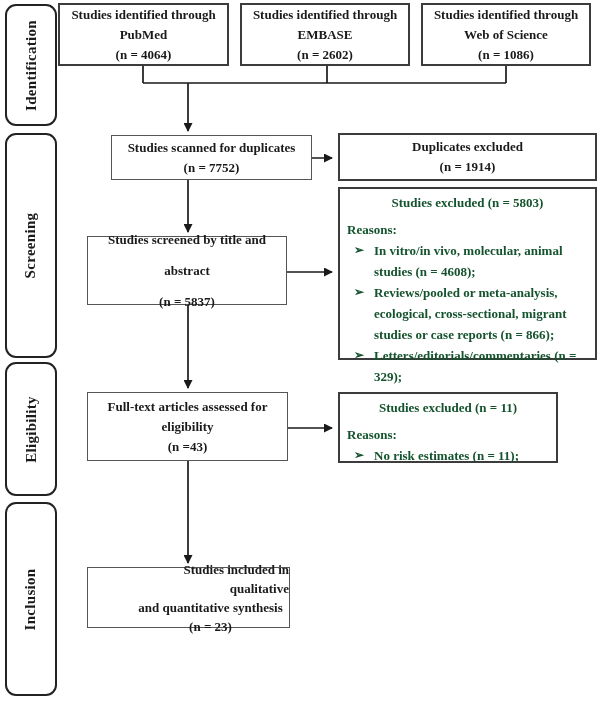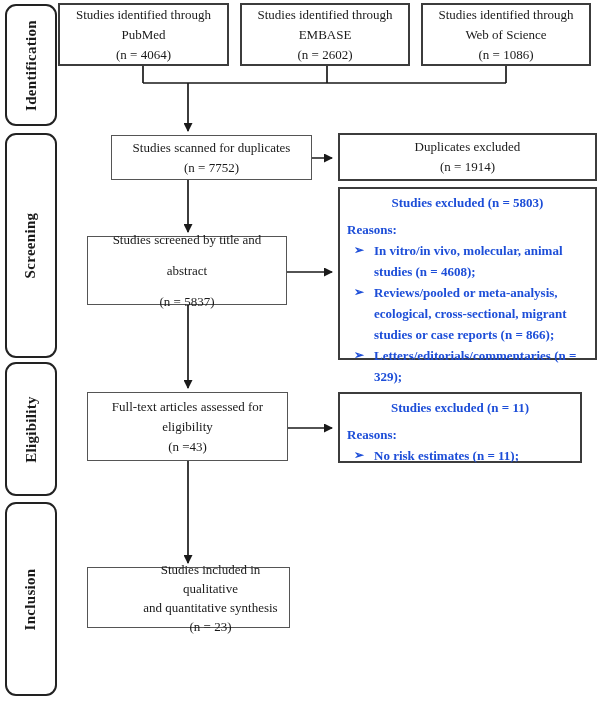--- a/index.html
+++ b/index.html
@@ -37,36 +37,36 @@
   }
   .box {
     position: absolute;
     background: #ffffff;
     border: 2px solid #3c3c3c;
     box-sizing: border-box;
     display: flex;
     flex-direction: column;
     align-items: center;
     justify-content: center;
-    text-align: center;
-    font-weight: normal;
+    text-align: right;
+    font-weight: bold;
     font-size: 13px;
     line-height: 20px;
     color: #1a1a1a;
   }
   .box.thin { border-width: 1.5px; border-color: #555555; }
   .reason-box {
     position: absolute;
     background: #ffffff;
     border: 2px solid #3c3c3c;
     box-sizing: border-box;
     font-weight: bold;
     font-size: 13px;
     line-height: 21px;
-    color: #1d4ed8;
+    color: #14532d;
     padding: 3px 7px 3px 7px;
     text-align: left;
   }
   .rb-title { text-align: center; }
   .rb-label { text-align: left; margin-top: 6px; }
   .reason { display: flex; align-items: flex-start; }
   .reason .bullet {
     flex: 0 0 20px;
     margin-left: 7px;
     font-size: 12px;
@@ -152,21 +152,21 @@
       <span class="bullet">➢</span>
       <span class="rtext">Letters/editorials/commentaries (n = 329);</span>
     </div>
   </div>
 
   <div class="box thin" style="left:87px; top:392px; width:201px; height:69px;">
     <div>Full-text articles assessed for</div>
     <div>eligibility</div>
     <div>(n =43)</div>
   </div>
-  <div class="reason-box" style="left:338px; top:392px; width:244px; height:71px;">
+  <div class="reason-box" style="left:338px; top:392px; width:220px; height:71px;">
     <div class="rb-title">Studies excluded (n = 11)</div>
     <div class="rb-label">Reasons:</div>
     <div class="reason">
       <span class="bullet">➢</span>
       <span class="rtext">No risk estimates (n = 11);</span>
     </div>
   </div>
 
   <div class="box thin" style="left:87px; top:567px; width:203px; height:61px; line-height:19px;padding-left:44px;">
     <div>Studies included in qualitative</div>

